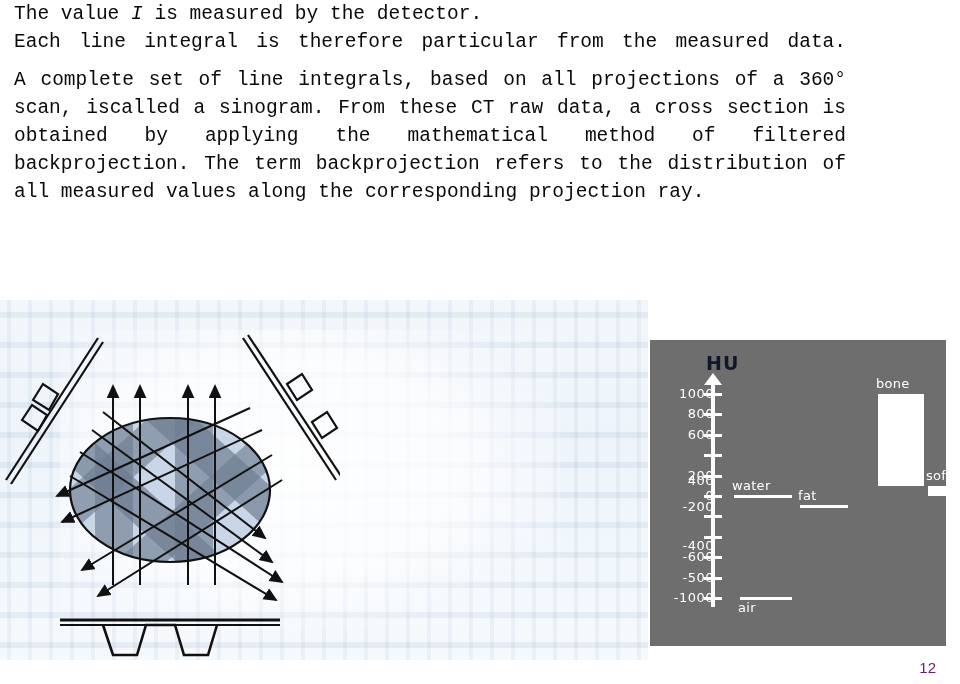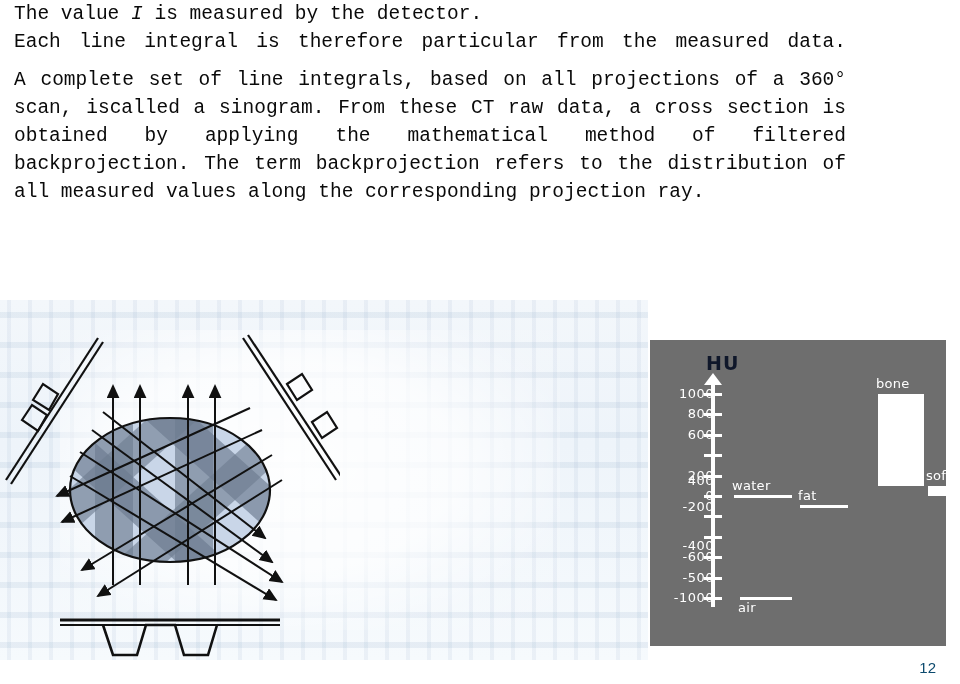--- a/index.html
+++ b/index.html
@@ -162,21 +162,21 @@
     background: #ffffff;
   }
 
   
   #page-number {
     position: absolute;
     right: 24px;
     bottom: 8px;
     font-family: "Liberation Sans", "DejaVu Sans", sans-serif;
     font-size: 15px;
-    color: #0c4a6e;
+    color: #701a75;
   }
 </style>
 </head>
 <body>
 
 <div id="text-block">
 
   <p class="para"><span>The value </span><span class="it">I</span><span> is measured by the detector.</span></p>
 
 

